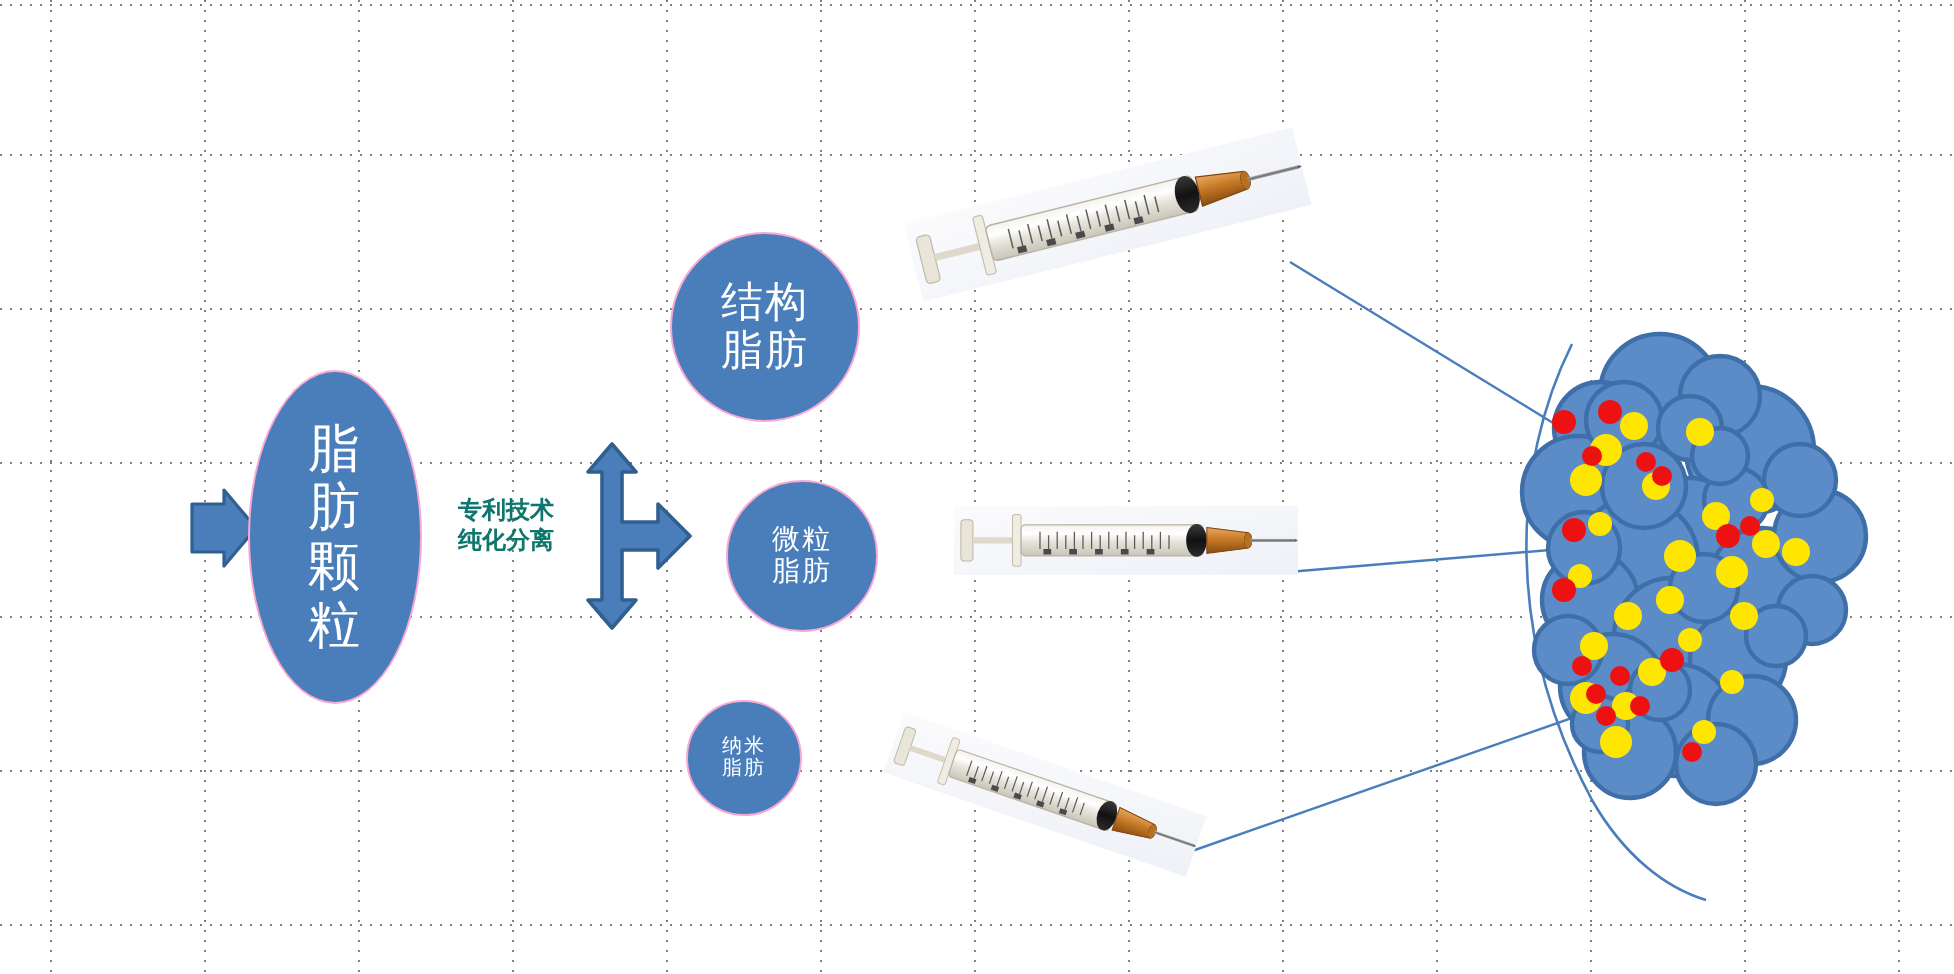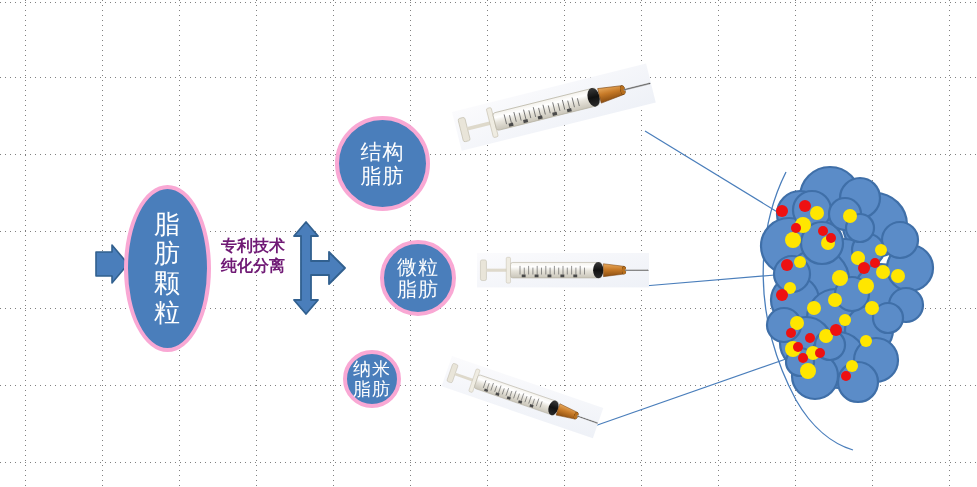--- a/index.html
+++ b/index.html
@@ -14,38 +14,38 @@
   #grid{position:absolute;left:0;top:0;width:977px;height:487px;}
   #vector{position:absolute;left:0;top:0;width:977px;height:487px;}
 
   
   .node{
     position:absolute;
     display:flex;align-items:center;justify-content:center;
     text-align:center;
     color:#ffffff;
     background:#4a7ebb;
-    border:4px solid #f9a8d4;
+    border:1px solid #f9a8d4;
     box-sizing:border-box;
     border-radius:50%;
     line-height:1.12;
     letter-spacing:1px;
   }
   .node span{display:block;}
 
   #node-extract{left:8px;top:217px;width:92px;height:103px;font-size:24px;}
   #node-particle{left:124px;top:185px;width:87px;height:167px;font-size:26px;}
   #node-structural{left:335px;top:116px;width:95px;height:95px;font-size:21px;}
-  #node-micro{left:380px;top:240px;width:76px;height:76px;font-size:20px;}
-  #node-nano{left:343px;top:350px;width:58px;height:58px;font-size:18px;}
+  #node-micro{left:363px;top:240px;width:76px;height:76px;font-size:14px;}
+  #node-nano{left:343px;top:350px;width:58px;height:58px;font-size:10px;}
 
   
   #patent-label{
-    position:absolute;left:205px;top:236px;width:96px;
-    font-size:16px;font-weight:bold;color:#701a75;
+    position:absolute;left:205px;top:248px;width:96px;
+    font-size:12px;font-weight:bold;color:#0f766e;
     line-height:1.22;text-align:center;letter-spacing:0px;
   }
 </style>
 </head>
 <body>
 
 <div id="stage">
 
   <svg id="grid" viewBox="0 0 977 487" xmlns="http://www.w3.org/2000/svg">
     <g stroke="#808080" stroke-width="1" stroke-dasharray="1,4" shape-rendering="crispEdges">

